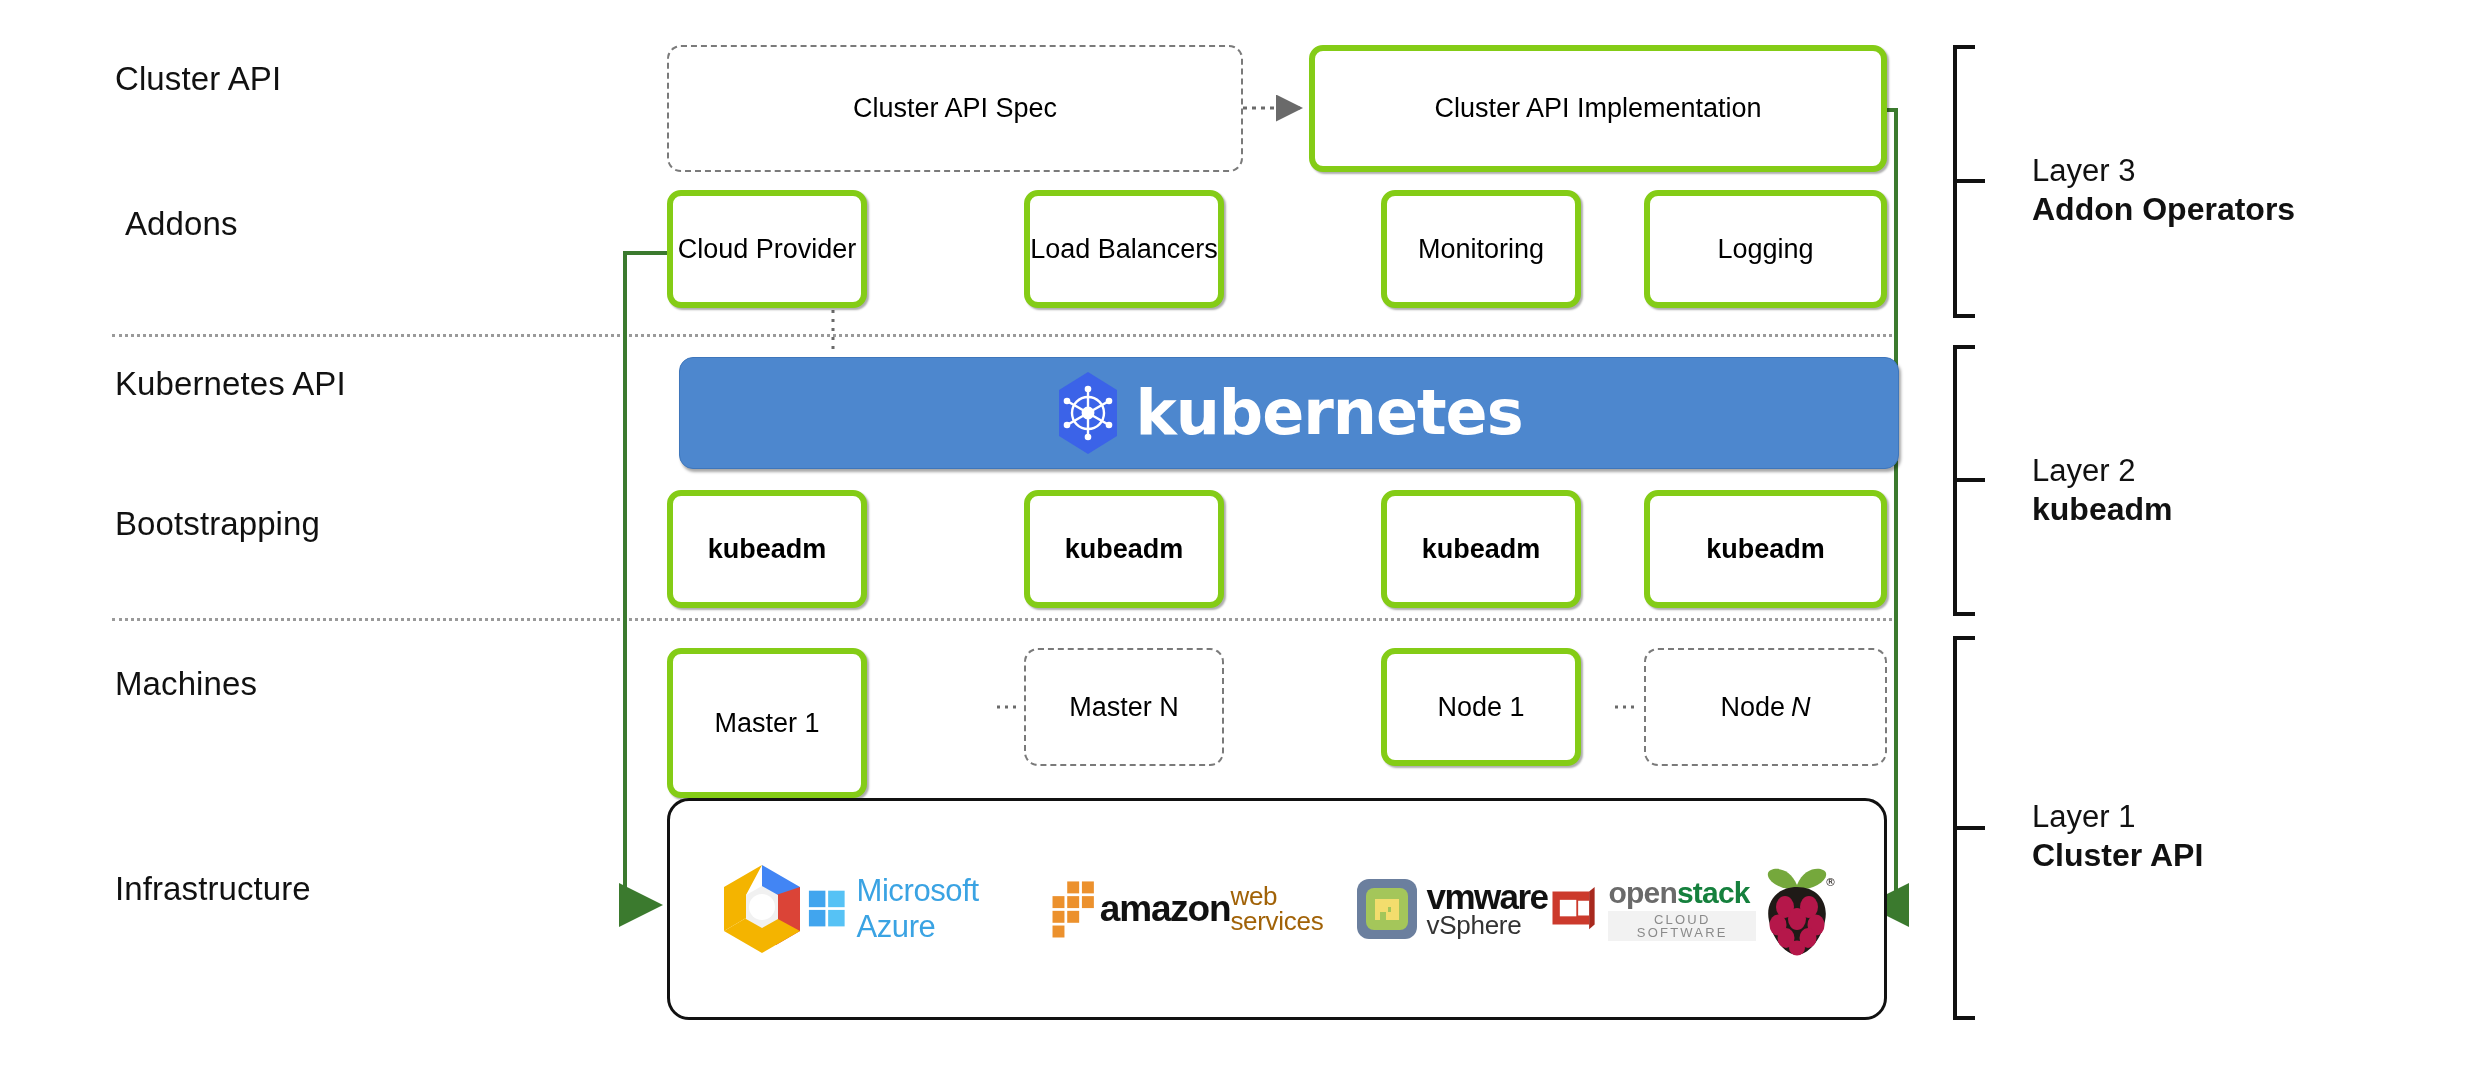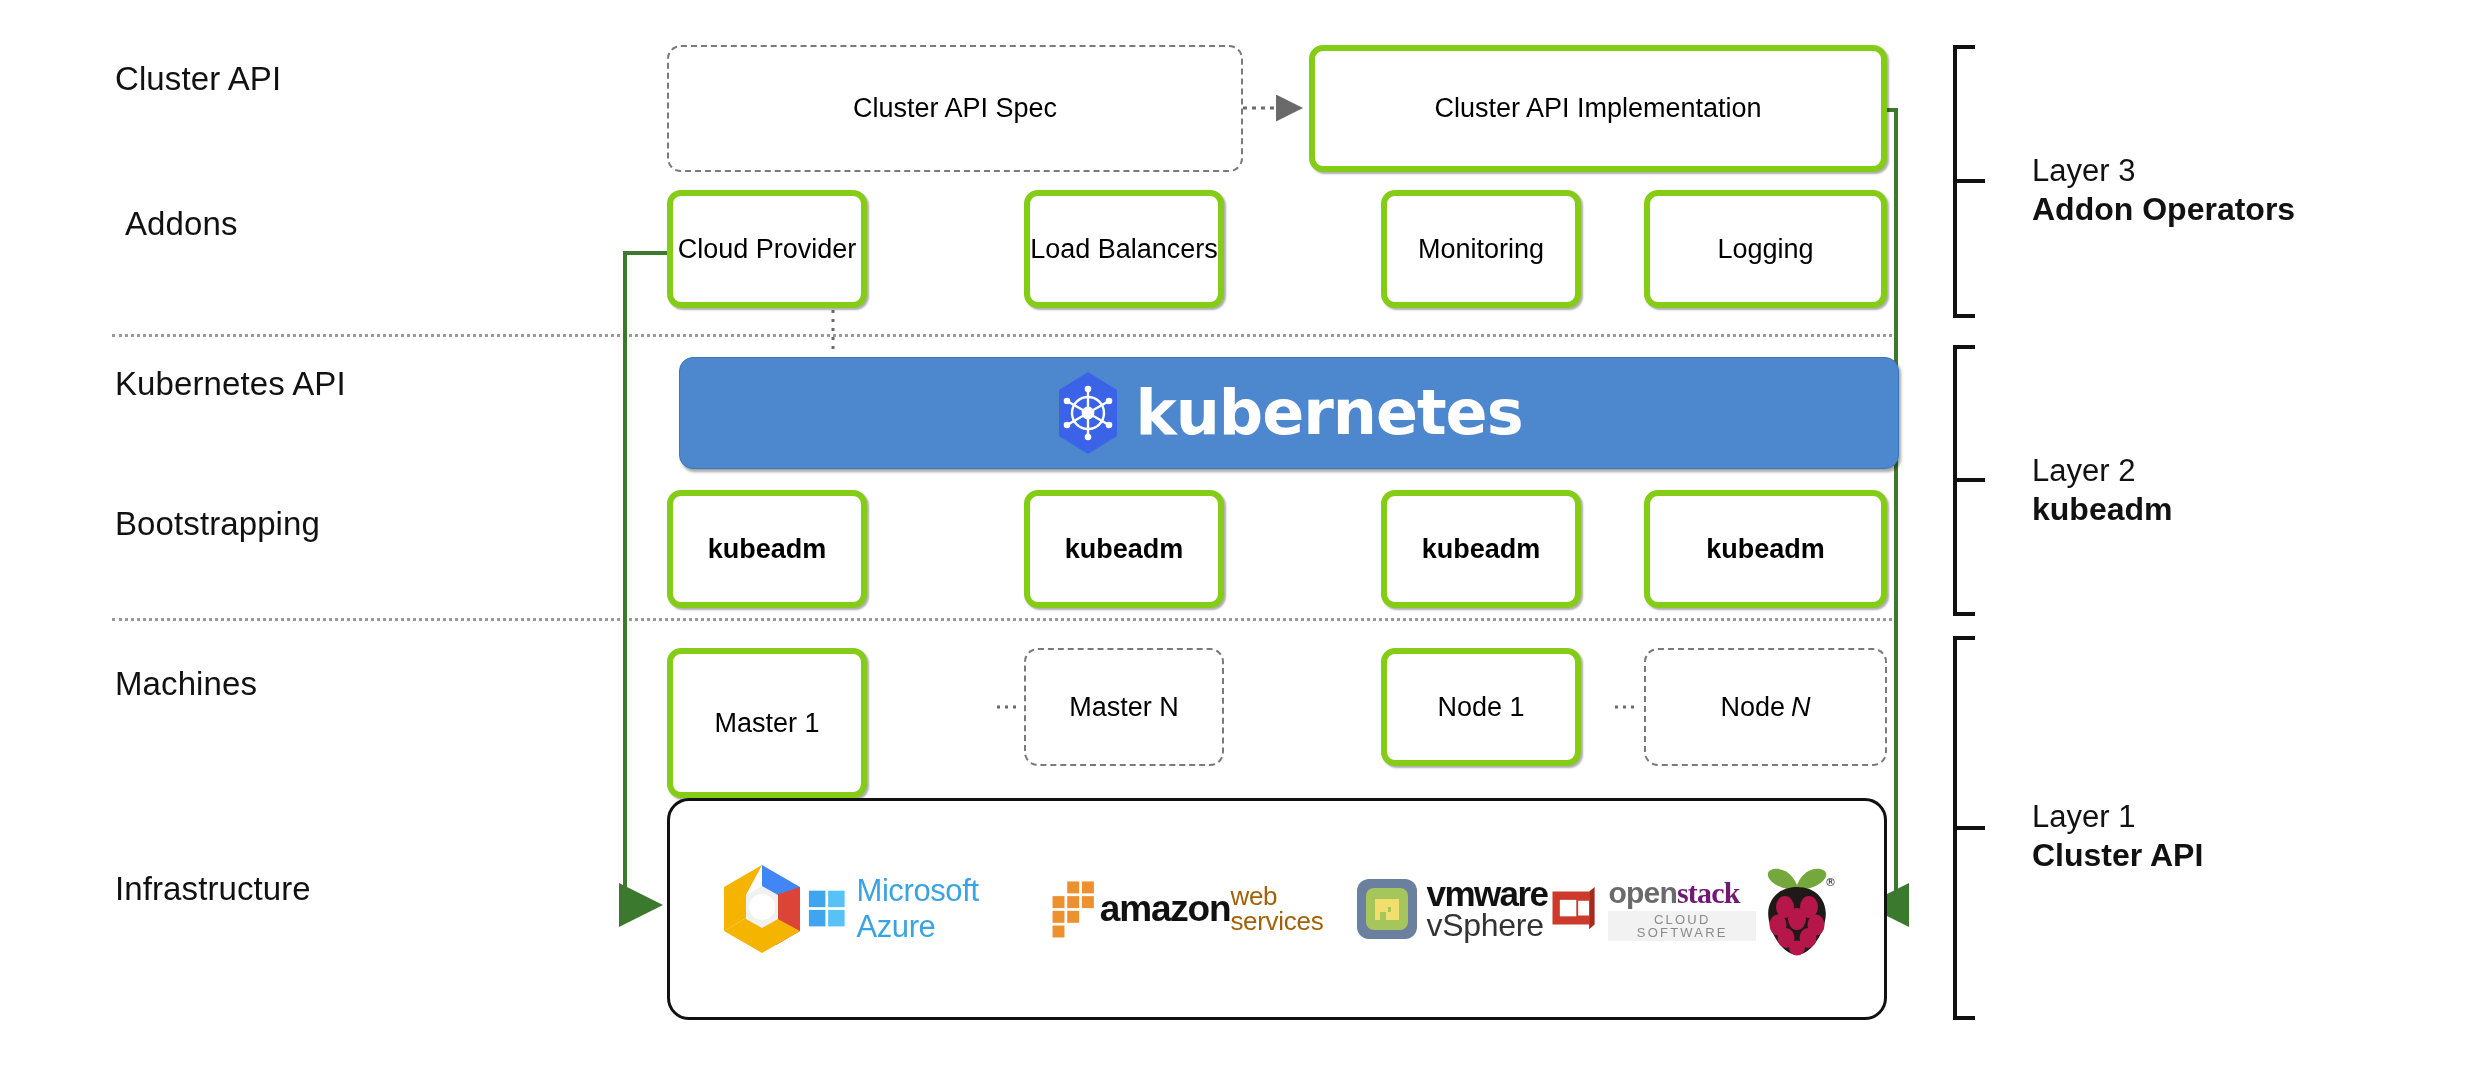--- a/index.html
+++ b/index.html
@@ -47,24 +47,24 @@
   
   .logo{display:flex;align-items:center;justify-content:center;}
 
   .azure-txt{font-size:31px;color:#3aa3e3;font-family:"Liberation Sans",sans-serif;
              margin-left:10px;letter-spacing:-.4px;}
   .aws-txt{display:flex;flex-direction:row;align-items:center;line-height:.95;}
   .aws-top{font-size:37px;font-weight:bold;color:#111;letter-spacing:-1.2px;}
   .aws-bot{font-size:26px;font-weight:normal;color:#a16207;letter-spacing:-.3px;}
   .vm-txt{display:flex;flex-direction:column;line-height:.95;margin-left:8px;}
   .vm-top{font-size:35px;font-weight:bold;color:#111;letter-spacing:-1.6px;}
-  .vm-bot{font-size:32px;color:#333;letter-spacing:-.3px;}
+  .vm-bot{font-size:26px;color:#333;letter-spacing:-.3px;}
   .os-txt{display:flex;flex-direction:column;line-height:1;margin-left:8px;}
   .os-top{font-size:30px;font-weight:bold;letter-spacing:-.8px;color:#6a6a6a;}
-  .os-top i{font-style:normal;color:#701a75;font-family:Liberation Serif, serif;}
+  .os-top i{font-style:normal;color:#15803d;}
   .os-bot{font-size:13px;letter-spacing:2.2px;color:#8a8a8a;background:#f2f2f2;
           padding:2px 4px;margin-top:3px;text-align:center;}
 </style>
 </head>
 <body>
 
 <div class="canvas">
 
   <div class="row-label" style="left:115px;top:60px;">Cluster API</div>
   <div class="row-label" style="left:125px;top:205px;">Addons</div>

